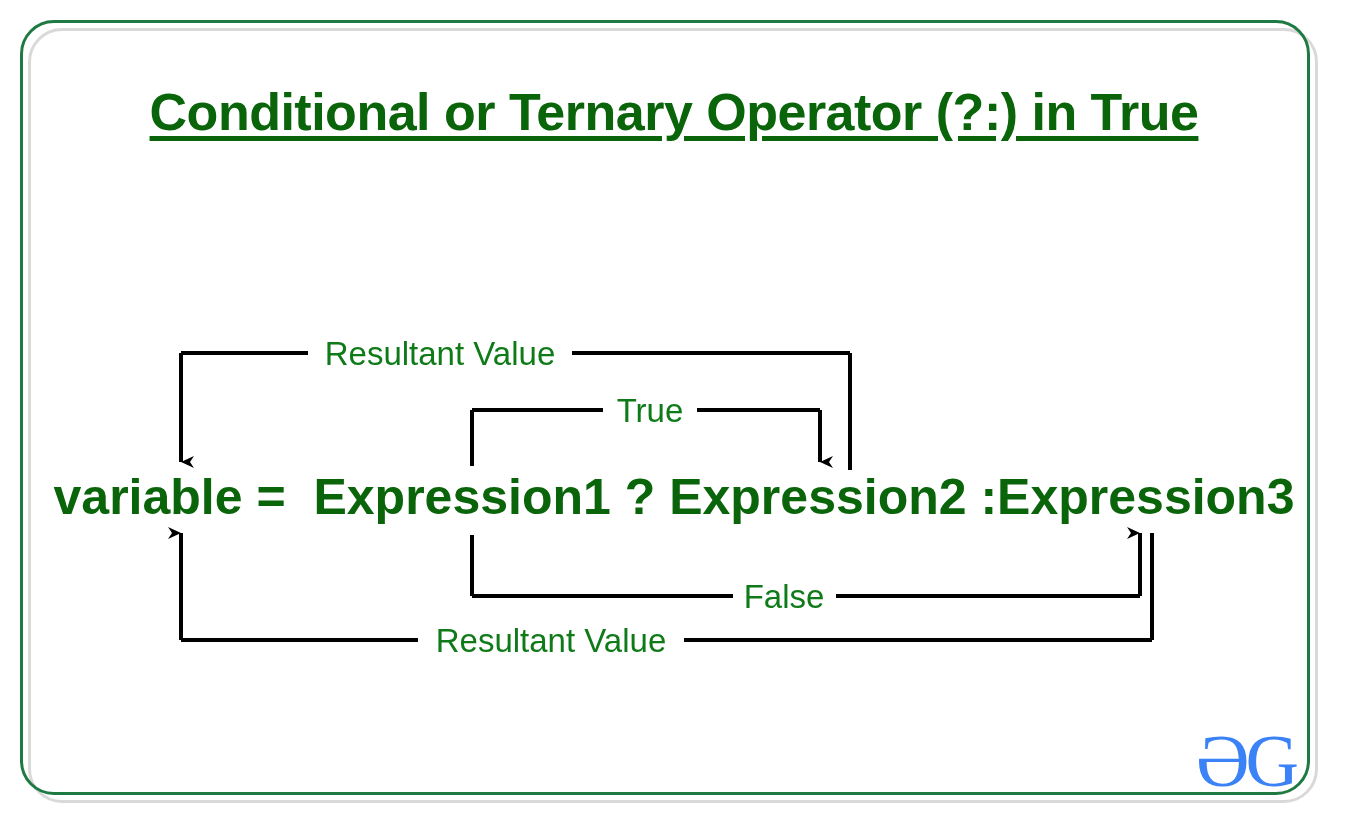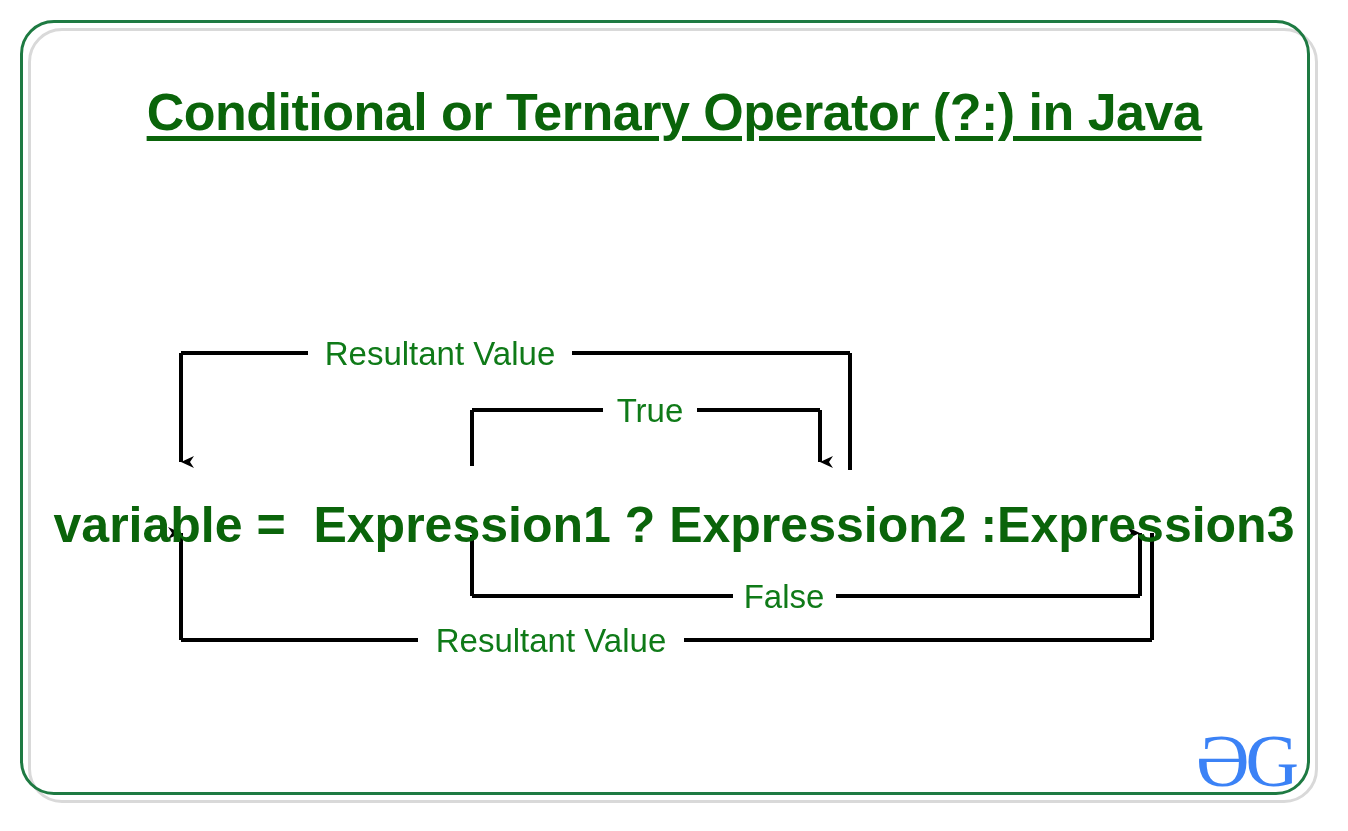--- a/index.html
+++ b/index.html
@@ -61,21 +61,21 @@
   
   #diagram {
     position: absolute;
     left: 0;
     top: 0;
     width: 1348px;
     height: 831px;
   }
   .expr {
     position: absolute;
-    top: 494px;
+    top: 466px;
     left: 0;
     width: 1348px;
     text-align: center;
     color: #0a640a;
     font-family: "Liberation Sans", sans-serif;
     font-weight: bold;
     font-size: 50px;
     line-height: 62px;
     white-space: pre;
   }
@@ -99,21 +99,21 @@
   }
 </style>
 </head>
 <body>
 
 <div id="slide">
 
   <div class="frame-shadow"></div>
   <div class="frame-green"></div>
 
-  <div class="title"><span class="title-underline">Conditional or Ternary Operator (?:) in Java</span></div>
+  <div class="title"><span class="title-underline">Conditional or Ternary Operator (?:) in True</span></div>
 
   <svg id="diagram" viewBox="0 0 1348 831" xmlns="http://www.w3.org/2000/svg">
     <defs>
       <marker id="arrowDown" markerWidth="12" markerHeight="14" refX="6" refY="13" orient="auto" markerUnits="userSpaceOnUse">
         <path d="M0,0 L6,13 L12,0 L6,4 Z" fill="#000000"></path>
       </marker>
       <marker id="arrowUp" markerWidth="12" markerHeight="14" refX="6" refY="13" orient="auto" markerUnits="userSpaceOnUse">
         <path d="M0,0 L6,13 L12,0 L6,4 Z" fill="#000000"></path>
       </marker>
     </defs>

